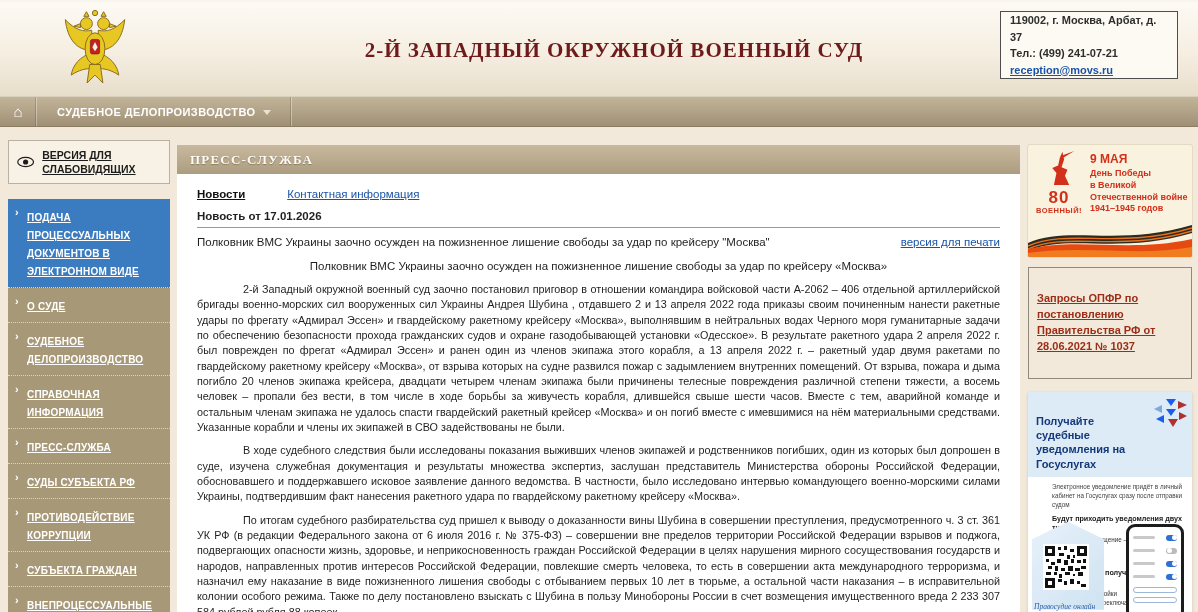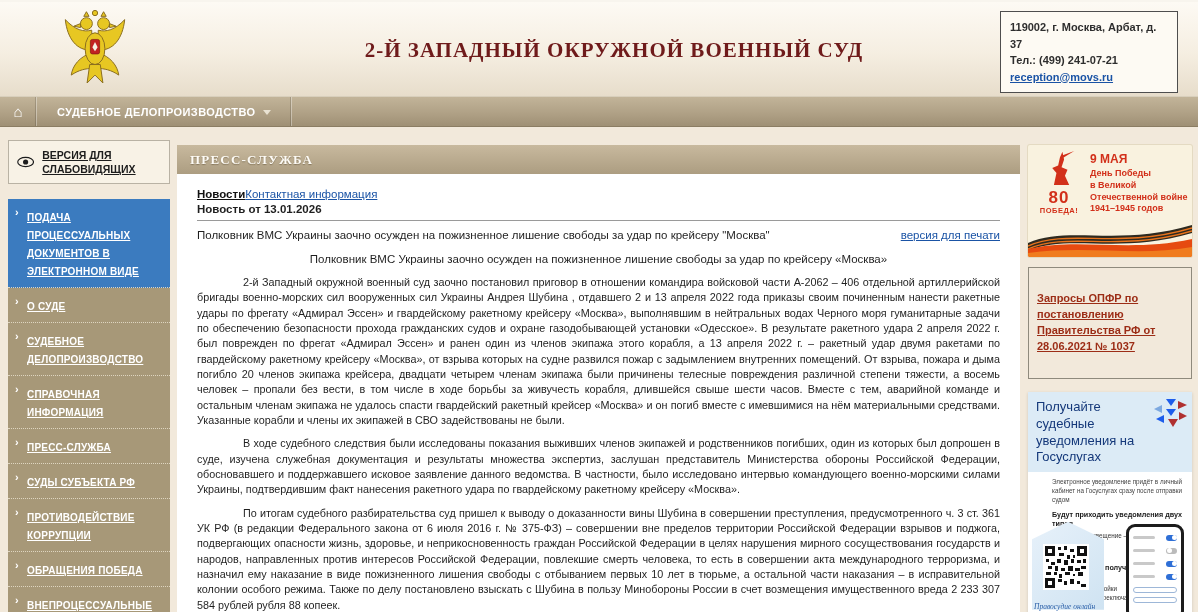--- a/index.html
+++ b/index.html
@@ -8,21 +8,21 @@
 
   
   .header { position:absolute; left:0; top:0; width:1198px; height:96px;
     background:linear-gradient(#fdfaf4 0%, #f5eee1 55%, #e7ddcb 100%);
     border-top:2px solid #f8f5ee; }
   .coat { position:absolute; left:62px; top:6px; width:66px; height:84px; }
   .site-title { position:absolute; left:0; top:36px; width:1172px; text-align:center;
     font-family:"Liberation Serif", serif; font-weight:bold; font-size:21px;
     color:#6f1b1b; letter-spacing:1px;margin-left:28px; }
   .contact-box { position:absolute; right:20px; top:9px; width:178px;
-    background:#fdfaf3; border:1px solid #4e4e4e; padding:7px 9px; font-size:11px;
+    background:#fdfaf3; border:1px solid #4e4e4e; padding:0 9px; font-size:11px;
     font-weight:bold; color:#2e2e2e; line-height:1.5; }
   .contact-box a { color:#1a53a5; text-decoration:underline; font-weight:bold; }
 
   
   .nav { position:absolute; left:0; top:96px; width:1198px; height:31px;
     background:linear-gradient(#c2b499 0%, #b0a186 55%, #9f9075 100%);
     border-top:1px solid #d8cfbc; border-bottom:1px solid #8b7d63;
     display:flex; align-items:stretch; }
   .nav-home { width:36px; display:flex; align-items:center; justify-content:center;
     color:#fff; font-size:15px; cursor:pointer; }
@@ -48,21 +48,21 @@
   .menu-item.active { background:#3b7bbf; }
 
   
   .main { position:absolute; left:177px; top:145px; width:843px; height:467px;
     background:#fff; }
   .panel-bar { height:29px; background:linear-gradient(#c8b99e, #ac9d81);
     display:flex; align-items:center; padding-left:13px;
     font-family:"Liberation Serif", serif; font-weight:bold; font-size:13px;
     color:#fdfbf6; letter-spacing:1.2px; text-shadow:0 1px 1px rgba(90,75,50,.5); }
   .content { padding:14px 20px 0 20px; color:#1f1f1f; }
-  .tabs { display:flex; font-size:11.5px; margin-bottom:3px; }
+  .tabs { display:flex; gap:42px; font-size:11.5px; margin-bottom:10px; }
   .tab-active { font-weight:bold; color:#111; text-decoration:underline; cursor:pointer; }
   .tab-link { color:#1a53a5; text-decoration:underline; cursor:pointer; }
   .news-date { font-size:11.5px; font-weight:bold; margin-bottom:5px; }
   .rule { border:none; border-top:1px solid #9a9a9a; margin:0 0 8px 0; }
   .title-row { display:flex; justify-content:space-between; font-size:11.5px; margin-bottom:4px; }
   .print-link { color:#1a53a5; text-decoration:underline; white-space:nowrap; cursor:pointer; }
   .headline { text-align:center; font-size:11.5px; margin:12px 0 10px 0; }
   .article p { font-size:10.8px; line-height:1.42; text-align:justify;
     text-indent:46px; margin-bottom:8px; }
 
@@ -77,22 +77,22 @@
   .victory .vtxt { position:absolute; left:62px; top:7px; color:#d2301a; line-height:1.32; }
   .victory .vtxt .l0 { font-size:12px; font-weight:bold; }
   .victory .vtxt .ln { font-size:9px; font-weight:bold; }
   .victory svg.wave { position:absolute; left:0; bottom:0; }
   .opfr { margin-top:10px; border:1px solid #8f8a7d; padding:23px 8px;
     font-size:11px; font-weight:bold; color:#9c2d16; text-decoration:underline;
     line-height:1.45; cursor:pointer; }
   .gos-card { margin-top:13px; background:#fff; box-shadow:0 1px 3px rgba(0,0,0,.15);
     height:222px; position:relative; overflow:hidden; cursor:pointer; }
   .gos-head { background:#dcebf6; padding:7px 8px 6px 8px; position:relative; }
-  .gos-head .t { font-size:13px; font-weight:normal; color:#14387a; line-height:1.3;
-    width:110px; }
+  .gos-head .t { font-size:11px; font-weight:bold; color:#14387a; line-height:1.3;
+    width:110px;margin-top:15px; }
   .gos-head svg { position:absolute; right:4px; top:5px; }
   .gos-body { padding:6px 8px 0 24px; }
   .gos-intro { font-size:6.3px; color:#444; line-height:1.4; margin-bottom:5px; }
   .gos-h2 { font-size:7.2px; font-weight:bold; color:#1b1b1b; margin-bottom:3px; }
   .gos-li { font-size:6.3px; color:#333; line-height:1.45; }
   .gos-li.b::before { content:"•  "; color:#333; }
   .gos-bottom { position:absolute; left:0; bottom:0; width:100%; height:96px; }
   .qr-wrap { position:absolute; left:4px; bottom:4px; width:72px; height:88px;
     background:linear-gradient(135deg,#e7f1fa,#cfe3f2); clip-path:polygon(50% 0,100% 20%,100% 100%,0 100%,0 20%); }
   .qr-wrap svg { position:absolute; left:11px; top:22px; background:#fff; padding:2px; }
@@ -187,38 +187,38 @@
     <div class="menu-item">
       <span class="chev">›</span>
       <span class="lbl">СУДЫ СУБЪЕКТА РФ</span>
     </div>
     <div class="menu-item">
       <span class="chev">›</span>
       <span class="lbl">ПРОТИВОДЕЙСТВИЕ КОРРУПЦИИ</span>
     </div>
     <div class="menu-item">
       <span class="chev">›</span>
-      <span class="lbl">ОБРАЩЕНИЯ ПОБЕДА</span>
+      <span class="lbl">СУБЪЕКТА ГРАЖДАН</span>
     </div>
     <div class="menu-item">
       <span class="chev">›</span>
       <span class="lbl">ВНЕПРОЦЕССУАЛЬНЫЕ ОБРАЩЕНИЯ</span>
     </div>
   </div>
 
 </div>
 
 <div class="main">
   <div class="panel-bar">ПРЕСС-СЛУЖБА</div>
   <div class="content">
     <div class="tabs">
       <span class="tab-active">Новости</span>
       <span class="tab-link">Контактная информация</span>
     </div>
-    <div class="news-date">Новость от 13.01.2026</div>
+    <div class="news-date">Новость от 17.01.2026</div>
     <hr class="rule">
     <div class="title-row">
       <span>Полковник ВМС Украины заочно осужден на пожизненное лишение свободы за удар по крейсеру "Москва"</span>
       <span class="print-link">версия для печати</span>
     </div>
     <div class="headline">Полковник ВМС Украины заочно осужден на пожизненное лишение свободы за удар по крейсеру «Москва»</div>
     <div class="article">
       <p>2-й Западный окружной военный суд заочно постановил приговор в отношении командира войсковой части А-2062 – 406 отдельной артиллерийской бригады военно-морских сил вооруженных сил Украины Андрея Шубина , отдавшего 2 и 13 апреля 2022 года приказы своим починенным нанести ракетные удары по фрегату «Адмирал Эссен» и гвардейскому ракетному крейсеру «Москва», выполнявшим в нейтральных водах Черного моря гуманитарные задачи по обеспечению безопасности прохода гражданских судов и охране газодобывающей установки «Одесское». В результате ракетного удара 2 апреля 2022 г. был поврежден по фрегат «Адмирал Эссен» и ранен один из членов экипажа этого корабля, а 13 апреля 2022 г. – ракетный удар двумя ракетами по гвардейскому ракетному крейсеру «Москва», от взрыва которых на судне развился пожар с задымлением внутренних помещений. От взрыва, пожара и дыма погибло 20 членов экипажа крейсера, двадцати четырем членам экипажа были причинены телесные повреждения различной степени тяжести, а восемь человек – пропали без вести, в том числе в ходе борьбы за живучесть корабля, длившейся свыше шести часов. Вместе с тем, аварийной команде и остальным членам экипажа не удалось спасти гвардейский ракетный крейсер «Москва» и он погиб вместе с имевшимися на нём материальными средствами. Указанные корабли и члены их экипажей в СВО задействованы не были.</p>
       <p>В ходе судебного следствия были исследованы показания выживших членов экипажей и родственников погибших, один из которых был допрошен в суде, изучена служебная документация и результаты множества экспертиз, заслушан представитель Министерства обороны Российской Федерации, обосновавшего и поддержавшего исковое заявление данного ведомства. В частности, было исследовано интервью командующего военно-морскими силами Украины, подтвердившим факт нанесения ракетного удара по гвардейскому ракетному крейсеру «Москва».</p>
       <p>По итогам судебного разбирательства суд пришел к выводу о доказанности вины Шубина в совершении преступления, предусмотренного ч. 3 ст. 361 УК РФ (в редакции Федерального закона от 6 июля 2016 г. № 375-ФЗ) – совершении вне пределов территории Российской Федерации взрывов и поджога, подвергающих опасности жизнь, здоровье, и неприкосновенность граждан Российской Федерации в целях нарушения мирного сосуществования государств и народов, направленных против интересов Российской Федерации, повлекшие смерть человека, то есть в совершении акта международного терроризма, и назначил ему наказание в виде пожизненного лишения свободы с отбыванием первых 10  лет в тюрьме, а остальной части наказания – в исправительной колонии особого режима. Также по делу постановлено взыскать с Шубина в пользу Минобороны России в счет возмещения имущественного вреда 2 233 307 584 рублей рубля 88 копеек.</p>
@@ -230,21 +230,21 @@
 
 <div class="right">
 
   <div class="victory">
     <div class="emblem">
       <svg width="38" height="34" viewBox="0 0 44 40">
         <path d="M16,40 L19,26 L14,20 L21,17 L23,8 L26,1 L28,10 L25,19 L32,22 L29,29 L34,40 Z" fill="#d2301a"></path>
         <path d="M24,6 L40,0 L25,9 Z" fill="#d2301a"></path>
       </svg>
       <div class="num80">80</div>
-      <div class="pobeda">ПОБЕДА!</div>
+      <div class="pobeda">ВОЕННЫЙ!</div>
     </div>
     <div class="vtxt">
       <div class="l0">9 МАЯ</div>
       <div class="ln">День Победы</div>
       <div class="ln">в Великой</div>
       <div class="ln">Отечественной войне</div>
       <div class="ln">1941–1945 годов</div>
     </div>
     <svg class="wave" width="164" height="40" viewBox="0 0 164 40">
       <path d="M0,26 C40,8 90,30 164,8 L164,16 C90,38 40,16 0,34 Z" fill="#2e2a20"></path>

